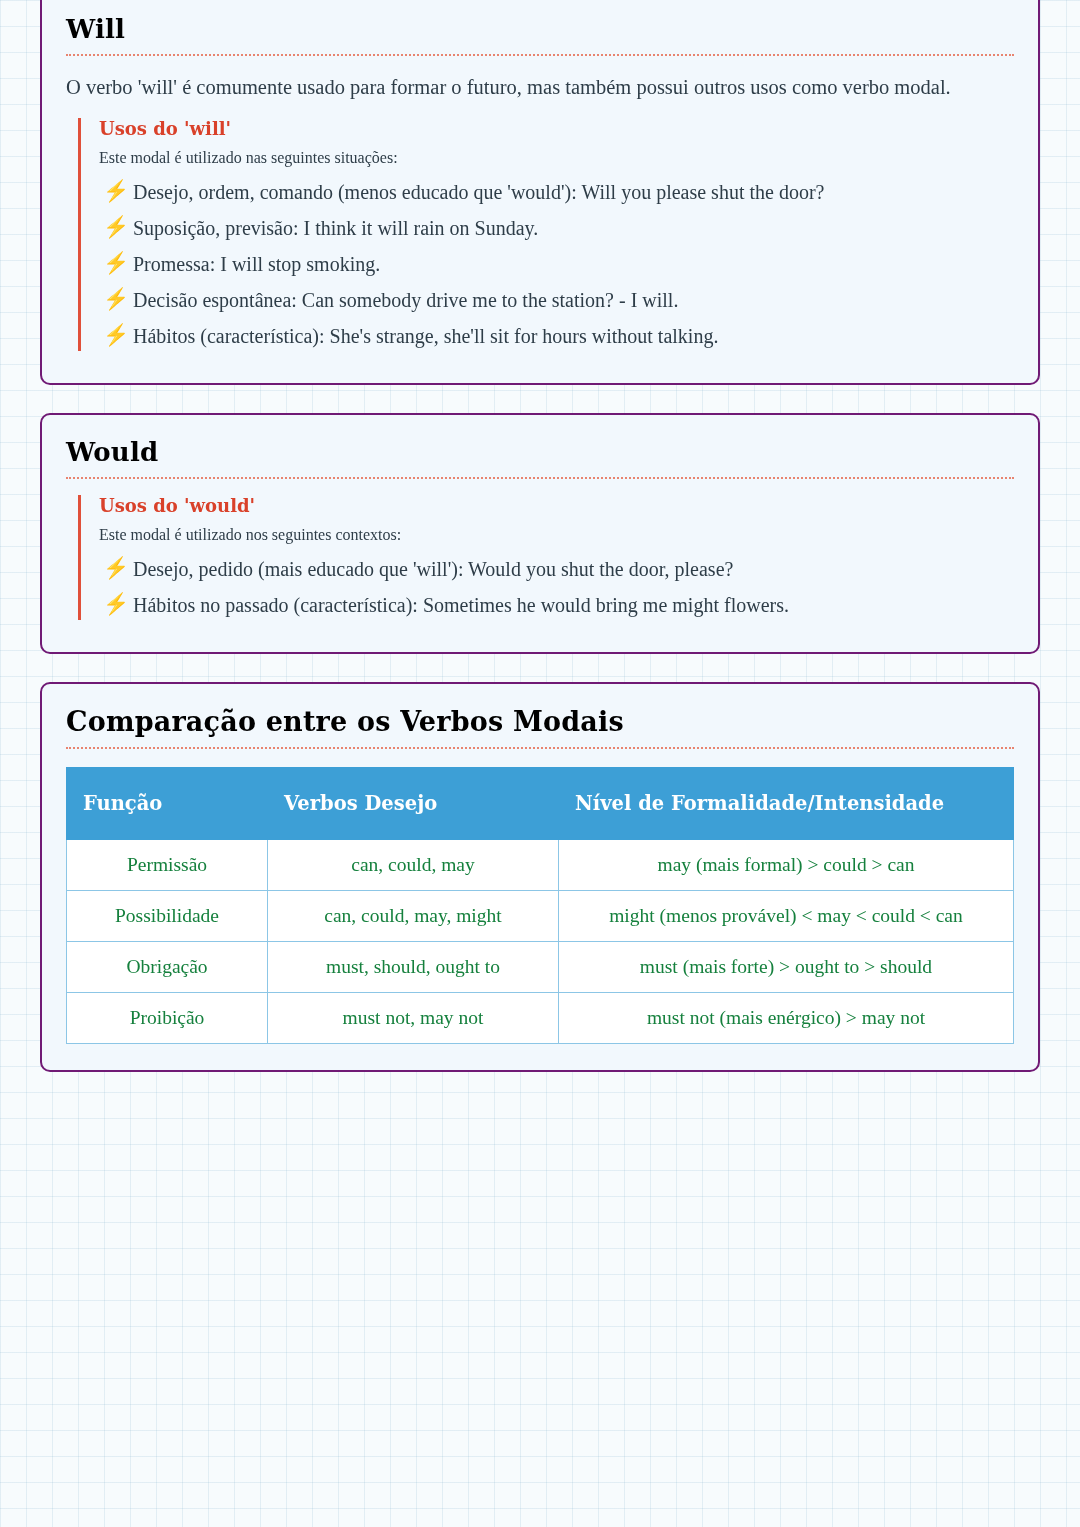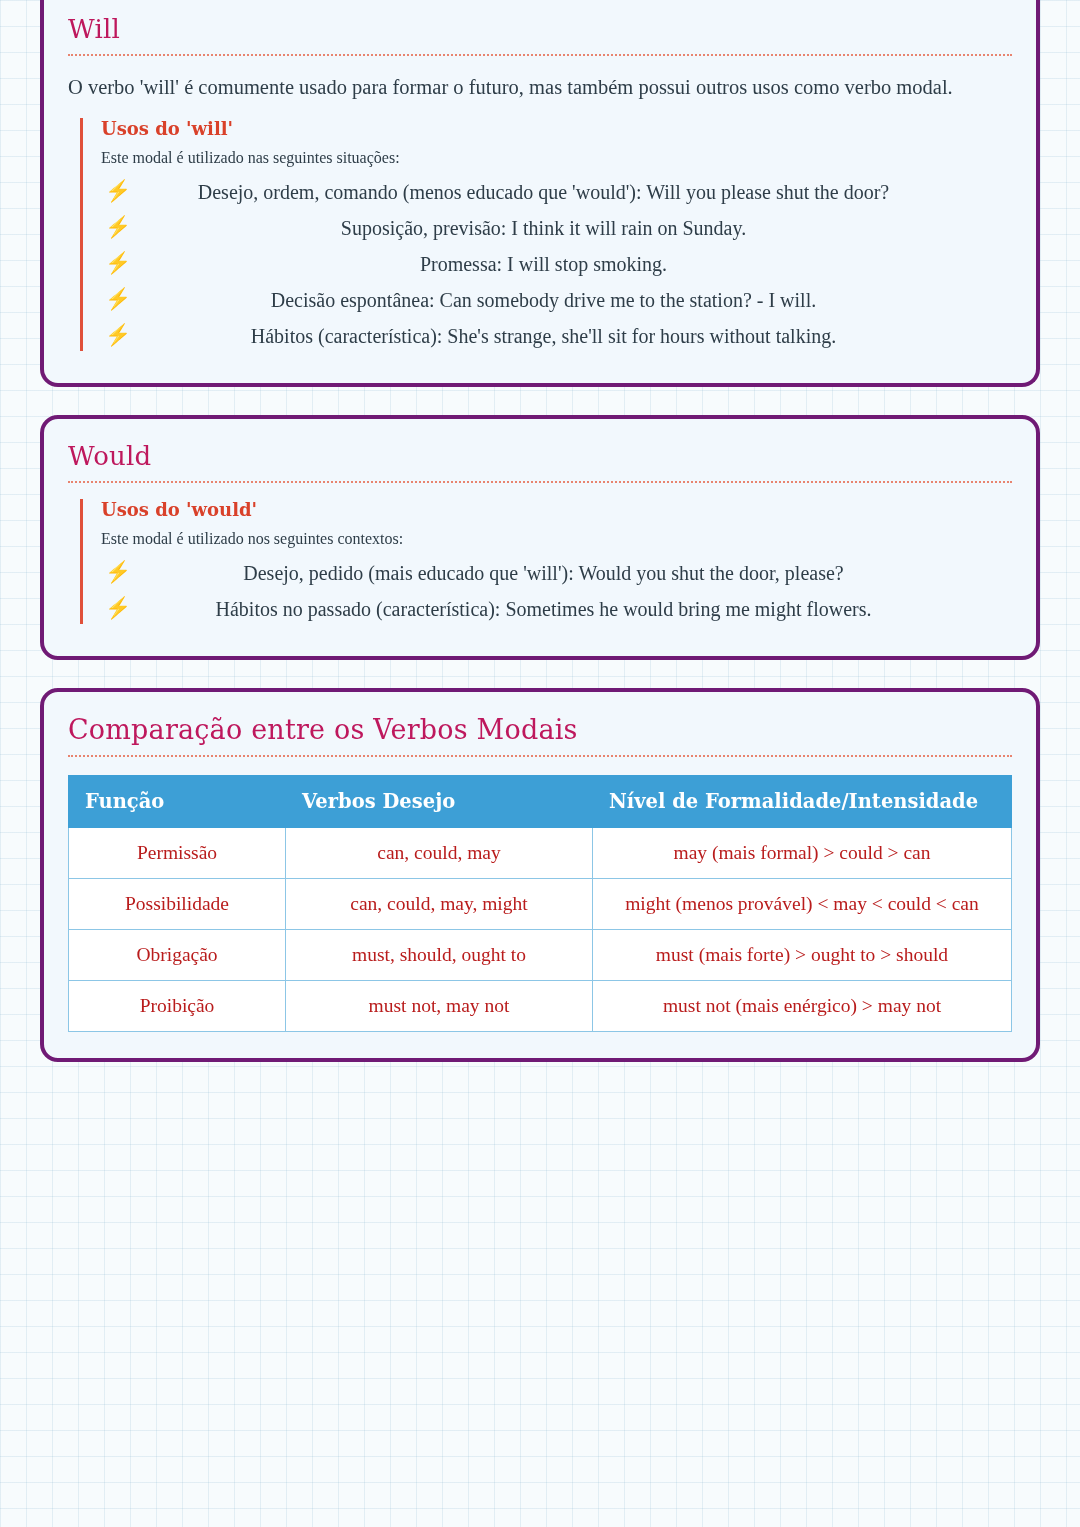--- a/index.html
+++ b/index.html
@@ -17,38 +17,38 @@
     font-family: "Liberation Serif", serif;
     color: #2a3b47;
     -webkit-font-smoothing: antialiased;
   }
   .page {
     width: 1080px;
     box-sizing: border-box;
     padding: 0 40px;
   }
   .card {
-    border: 4px solid #701a75;
-    border-radius: 18px;
+    border: 2px solid #701a75;
+    border-radius: 10px;
     background: #f2f8fd;
     box-sizing: border-box;
     padding: 22px 24px 26px 24px;
     margin-bottom: 28px;
   }
   .card.first {
     margin-top: 0;
     border-top-left-radius: 0;
     border-top-right-radius: 0;
     border-top: none;
     padding-top: 14px;
   }
   .card-title {
-    color: #be185d;
+    color: #000000;
     font-family: "DejaVu Serif", serif;
-    font-weight: normal;
+    font-weight: bold;
     font-size: 26px;
     letter-spacing: 0.2px;
     margin: 0 0 10px 0;
   }
   .card-title.big {
     font-size: 27px;
   }
   .title-rule {
     border-bottom: 2px dotted #e8846f;
     margin: 0 0 16px 0;
@@ -97,43 +97,42 @@
     line-height: 1.4;
     width: 34px;
     flex: 0 0 34px;
     text-align: left;
     padding-left: 4px;
     box-sizing: border-box;
   }
   .bolt-text {
     flex: 1 1 auto;
     padding-right: 60px;
-    text-align: center;
   }
   table.compare {
     width: 100%;
     border-collapse: collapse;
     margin-top: 18px;
     font-size: 19.5px;
   }
   table.compare th {
     background: #3d9fd6;
     color: #ffffff;
     font-family: "DejaVu Serif", serif;
     font-weight: bold;
     font-size: 19.5px;
     text-align: left;
-    padding: 14px 16px;
+    padding: 24px 16px;
     border: 1px solid #3d9fd6;
   }
   table.compare td {
     border: 1px solid #8cc6e6;
-    padding: 14px 8px;
+    padding: 14px 0;
     text-align: center;
-    color: #b91c1c;
+    color: #15803d;
     background: #ffffff;
   }
   table.compare td.col1 { width: 200px; }
   table.compare td.col2 { width: 290px; }
   .spacer-bottom { height: 40px; }
 </style>
 </head>
 <body>
 
 <div class="page">

